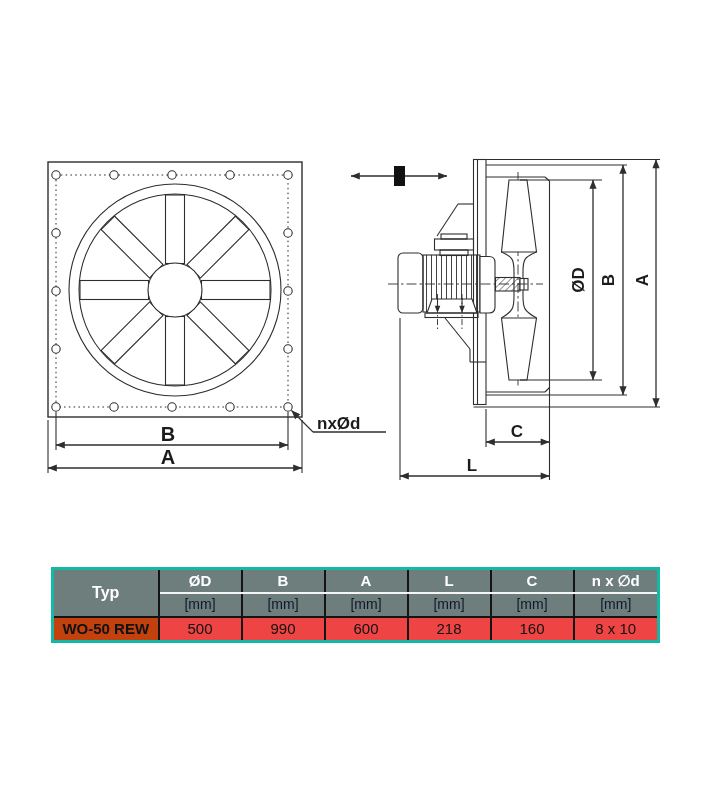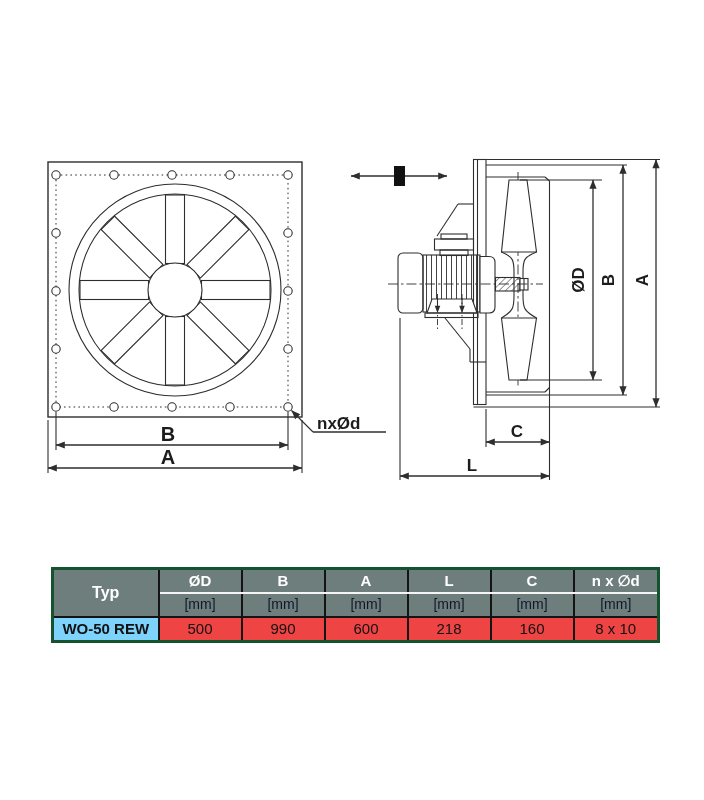--- a/index.html
+++ b/index.html
@@ -18,22 +18,22 @@
     border:2px solid #141414;
     padding:0;height:22px;line-height:1.1;
   }
   #dim-table td.hdr{
     background:#6e7e7d;color:#ffffff;font-weight:bold;
   }
   #dim-table td.hdr-top{border-bottom:2px solid #f5f5f5;}
   #dim-table td.hdr-unit{font-weight:normal;font-size:14px;color:#0f172a;}
   #dim-table td.typ-cell{font-size:16px;}
   #dim-table td.data{background:#ef4444;}
-  #dim-table td.type-name{font-weight:bold;background:#7dd3fc;}
-  #dim-table{border:3px solid #14532d;}
+  #dim-table td.type-name{font-weight:bold;background:#c2410c;}
+  #dim-table{border:3px solid #14b8a6;}
 </style>
 </head>
 <body>
 
 <div id="canvas">
 
 <svg id="drawing" width="704" height="560" viewBox="0 0 704 560" fill="none" stroke="#2e2e2e" stroke-width="1.1">
   <defs>
     <marker id="arr" viewBox="0 0 10 10" refX="9.2" refY="5" markerWidth="10" markerHeight="10" orient="auto-start-reverse" markerUnits="userSpaceOnUse">
       <path d="M0.4,1.4 L9.4,5 L0.4,8.6 Z" fill="#2e2e2e" stroke="none"></path>

